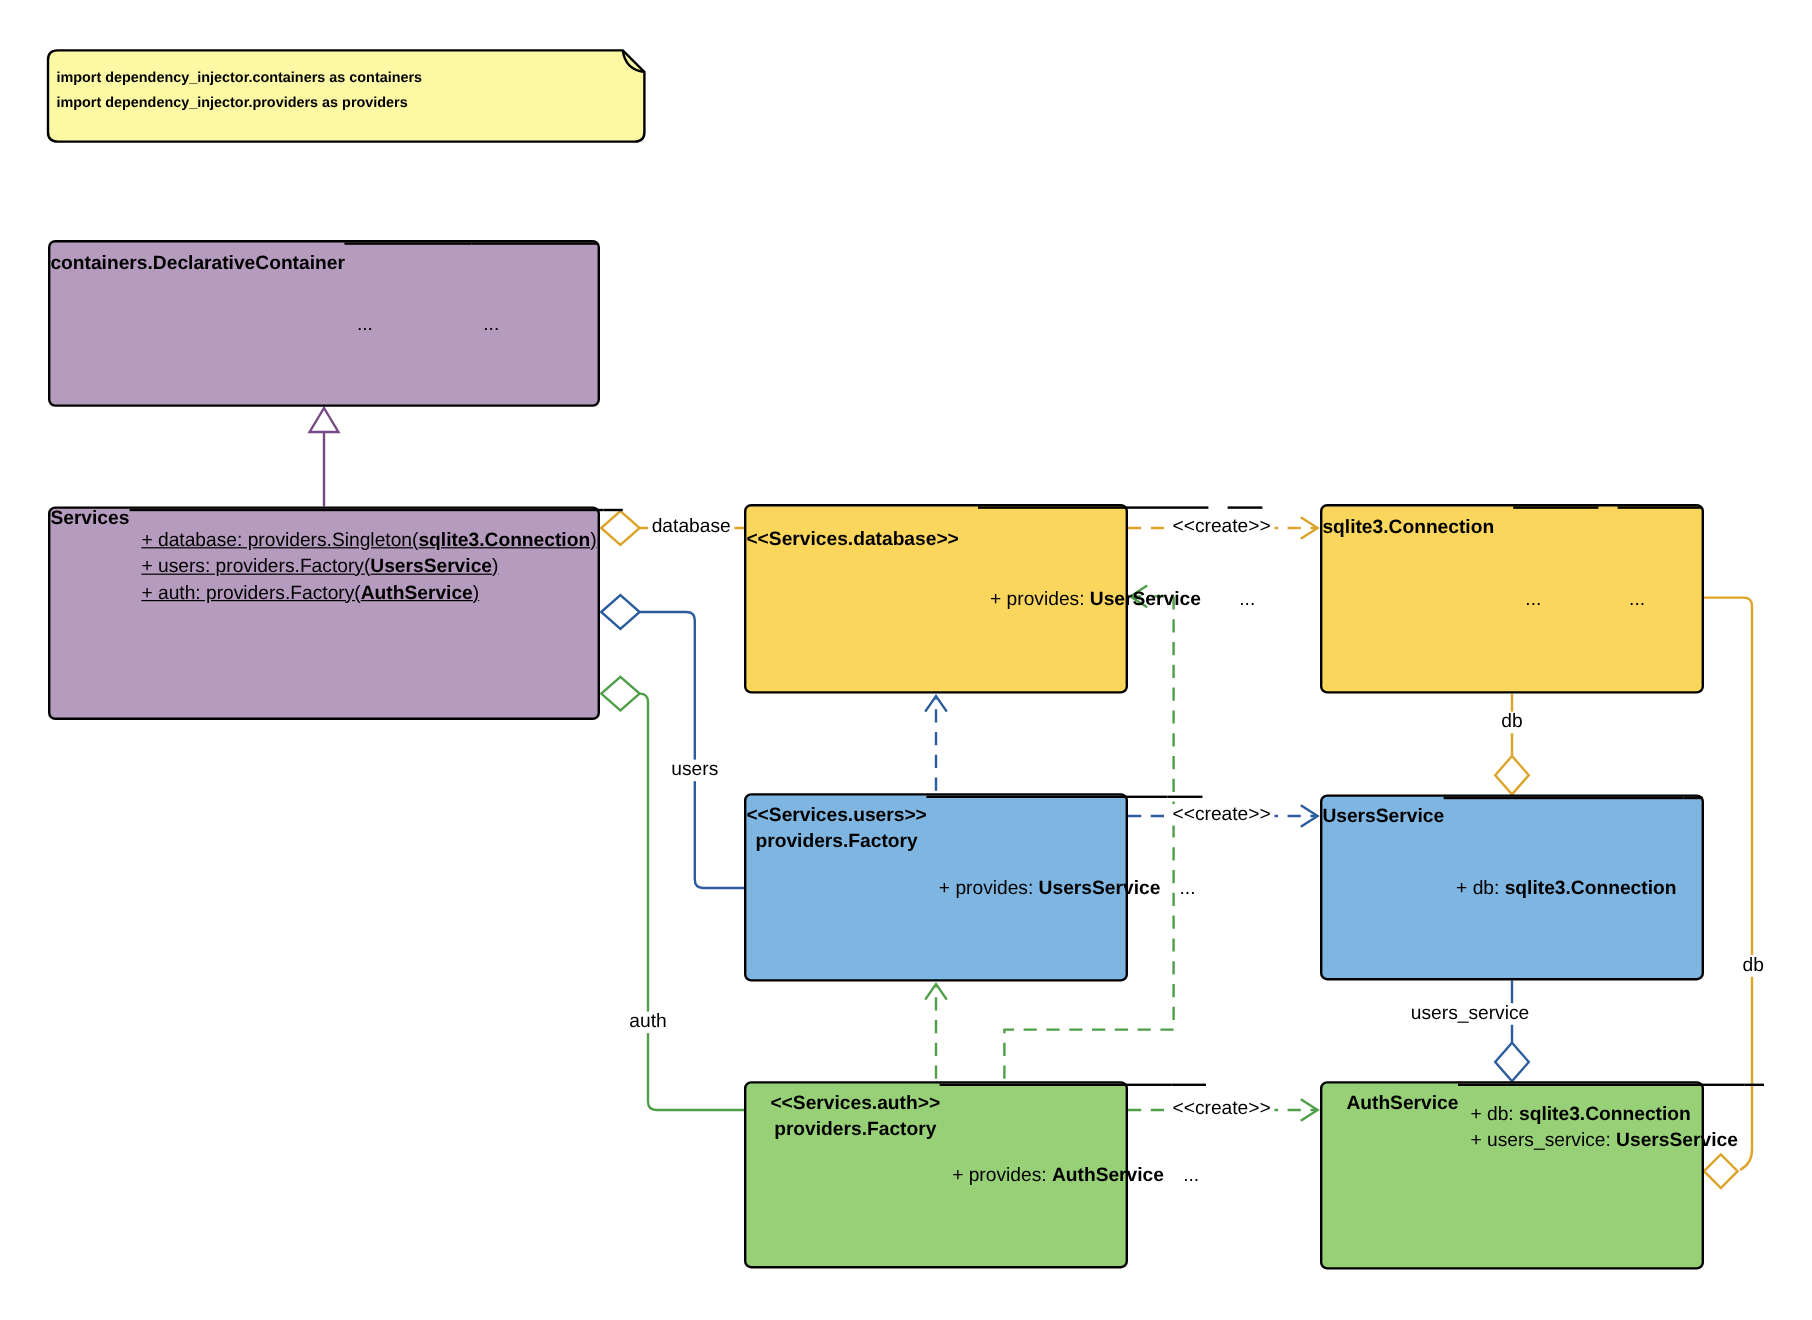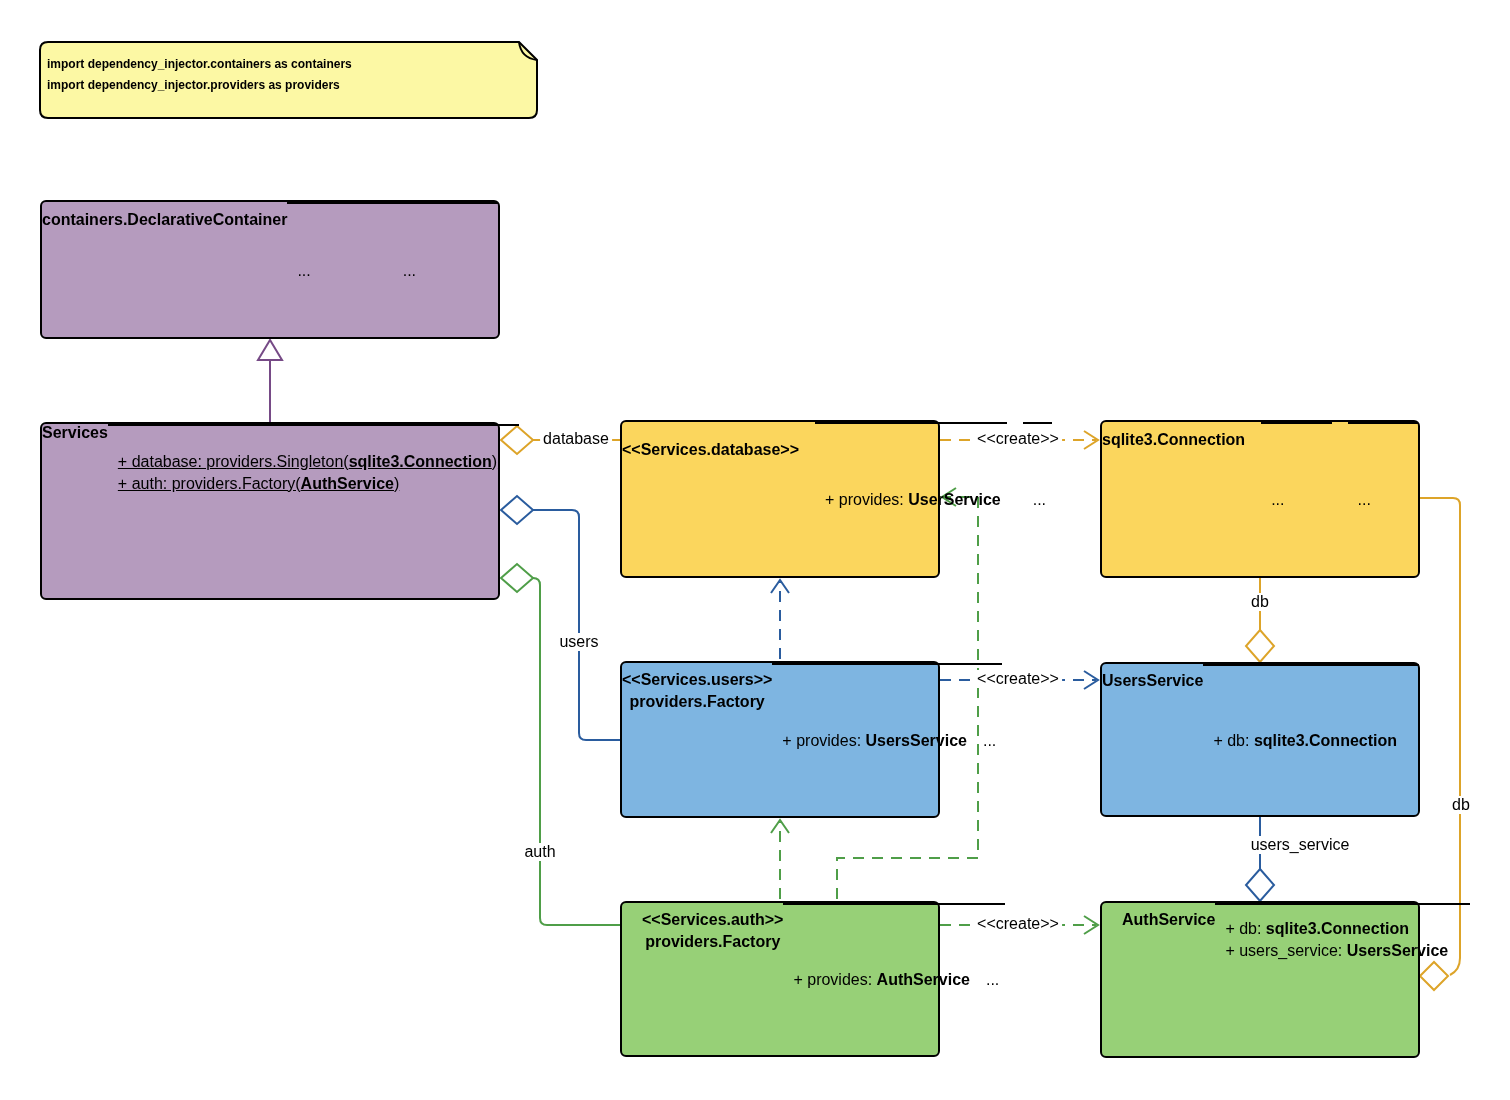--- a/index.html
+++ b/index.html
@@ -123,20 +123,21 @@
     </div>
     <div class="sec body">
       <div class="attr">...</div>
     </div>
   </div>
 
   <div class="uml box-purple" style="left:40px; top:422px; width:460px; height:178px">
     <div class="sec head" style="height:18px">Services</div>
     <div class="sec body" style="flex:none; height:95px">
       <div class="attr u"><span>+ database: providers.Singleton(</span><b>sqlite3.Connection</b><span>)</span></div>
+      <div class="attr u"><span>+ users: providers.Factory(</span><b>UsersService</b><span>)</span></div>
       <div class="attr u"><span>+ auth: providers.Factory(</span><b>AuthService</b><span>)</span></div>
     </div>
     <div class="sec body"></div>
   </div>
 
   <div class="uml box-yellow" style="left:620px; top:420px; width:320px; height:158px">
     <div class="sec head" style="height:56px">
       <div>&lt;&lt;Services.database&gt;&gt;</div>
     </div>
     <div class="sec body">
@@ -200,16 +201,16 @@
     <div class="sec body"></div>
   </div>
 
   <div class="elabel" style="left:576px; top:439px">database</div>
   <div class="elabel" style="left:579px; top:642px">users</div>
   <div class="elabel" style="left:540px; top:852px">auth</div>
   <div class="elabel" style="left:1018px; top:439px">&lt;&lt;create&gt;&gt;</div>
   <div class="elabel" style="left:1018px; top:679px">&lt;&lt;create&gt;&gt;</div>
   <div class="elabel" style="left:1018px; top:924px">&lt;&lt;create&gt;&gt;</div>
   <div class="elabel" style="left:1260px; top:602px">db</div>
-  <div class="elabel" style="left:1300px; top:845px">users_service</div>
+  <div class="elabel" style="left:1225px; top:845px">users_service</div>
   <div class="elabel" style="left:1461px; top:805px">db</div>
 
 </div>
 
 </body></html>

